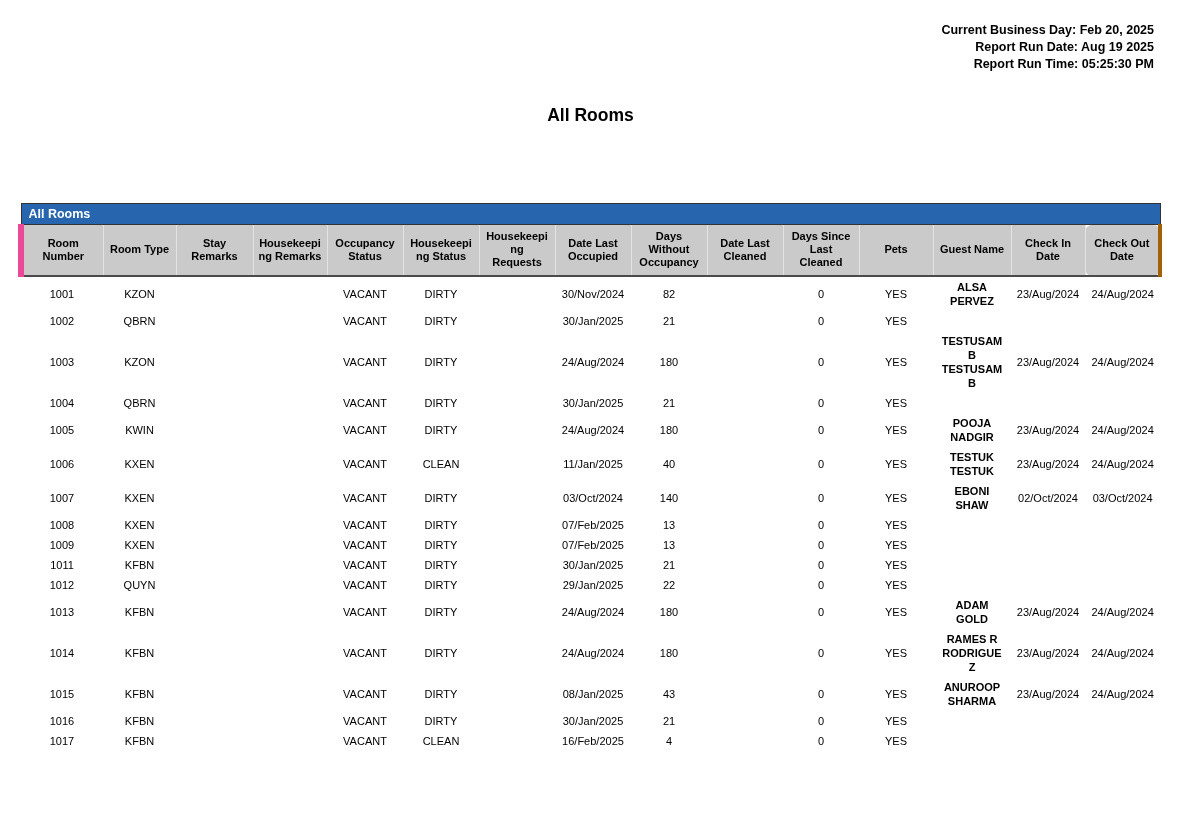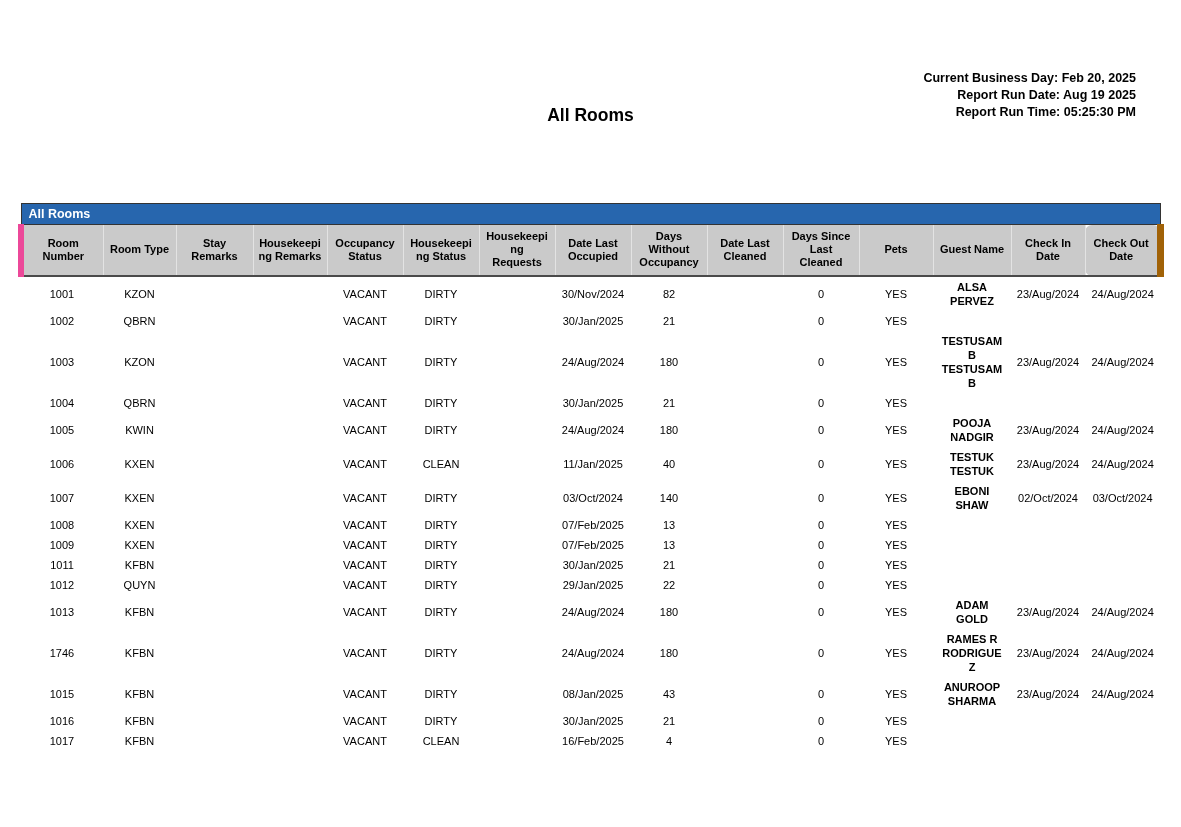--- a/index.html
+++ b/index.html
@@ -10,27 +10,26 @@
     position: relative;
     font-family: "Liberation Sans", "DejaVu Sans", sans-serif;
     color: #000000;
     overflow: hidden;
   }
 
   
   .report-info {
     position: absolute;
     top: 22px;
-    right: 45px;
+    right: 27px;
     text-align: right;
     font-size: 12.5px;
     font-weight: bold;
     line-height: 17px;
     white-space: nowrap;
-    margin-top: 48px;
   }
 
   
   .page-title {
     position: absolute;
     top: 105px;
     left: 0;
     right: 0;
     text-align: center;
     font-size: 17.5px;
@@ -72,21 +71,21 @@
     text-align: center;
     padding: 2px 5px;
     border-top: 1px solid #333333;
     border-bottom: 2px solid #4a4a4a;
     border-left: 1px solid #E3E3E3;
     border-right: 1px solid #E3E3E3;
     overflow-wrap: break-word;
     word-break: break-word;
   }
   th.col-header:first-child { border-left: 6px solid #ec4899; }
-  th.col-header:last-child  { border-right: 7px solid #a16207; border-radius: 7px; }
+  th.col-header:last-child  { border-right: 4px solid #a16207; border-radius: 7px; }
 
   tbody td {
     border: none;
     text-align: center;
     vertical-align: middle;
     padding: 3px 2px;
     line-height: 14px;
     font-size: 11px;
     overflow-wrap: break-word;
     word-break: break-word;
@@ -344,21 +343,21 @@
           <td class="col-date-last-occupied">24/Aug/2024</td>
           <td class="col-days-without-occupancy">180</td>
           <td class="col-date-last-cleaned"></td>
           <td class="col-days-since-last-cleaned">0</td>
           <td class="col-pets">YES</td>
           <td class="col-guest-name">ADAM GOLD</td>
           <td class="col-check-in-date">23/Aug/2024</td>
           <td class="col-check-out-date">24/Aug/2024</td>
         </tr>
         <tr>
-          <td class="col-room-number">1746</td>
+          <td class="col-room-number">1014</td>
           <td class="col-room-type">KFBN</td>
           <td class="col-stay-remarks"></td>
           <td class="col-housekeeping-remarks"></td>
           <td class="col-occupancy-status">VACANT</td>
           <td class="col-housekeeping-status">DIRTY</td>
           <td class="col-housekeeping-requests"></td>
           <td class="col-date-last-occupied">24/Aug/2024</td>
           <td class="col-days-without-occupancy">180</td>
           <td class="col-date-last-cleaned"></td>
           <td class="col-days-since-last-cleaned">0</td>

